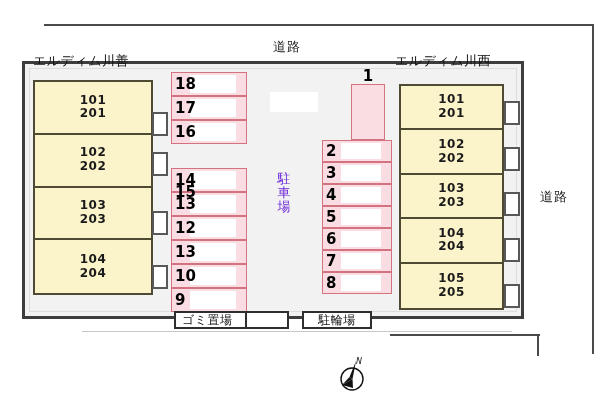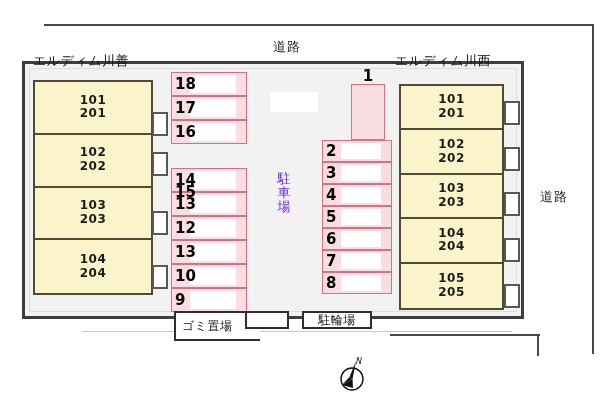--- a/index.html
+++ b/index.html
@@ -185,21 +185,21 @@
     display: flex;
     align-items: center;
     justify-content: center;
     font-size: 12px;
     color: #111111;
     letter-spacing: 0.5px;
     white-space: nowrap;
   }
   #gomi-box {
     left: 174px; top: 311px;
-    width: 86px; height: 30px;
+    width: 86px; height: 18px;
     justify-content: flex-start;
     padding-left: 6px;
     border-right: none;
   }
   #gomi-box-right-cap {
     left: 245px; top: 311px;
     width: 44px; height: 18px;
     border: 2px solid #2e2e2e;
     background: #ffffff;
     box-sizing: border-box;

